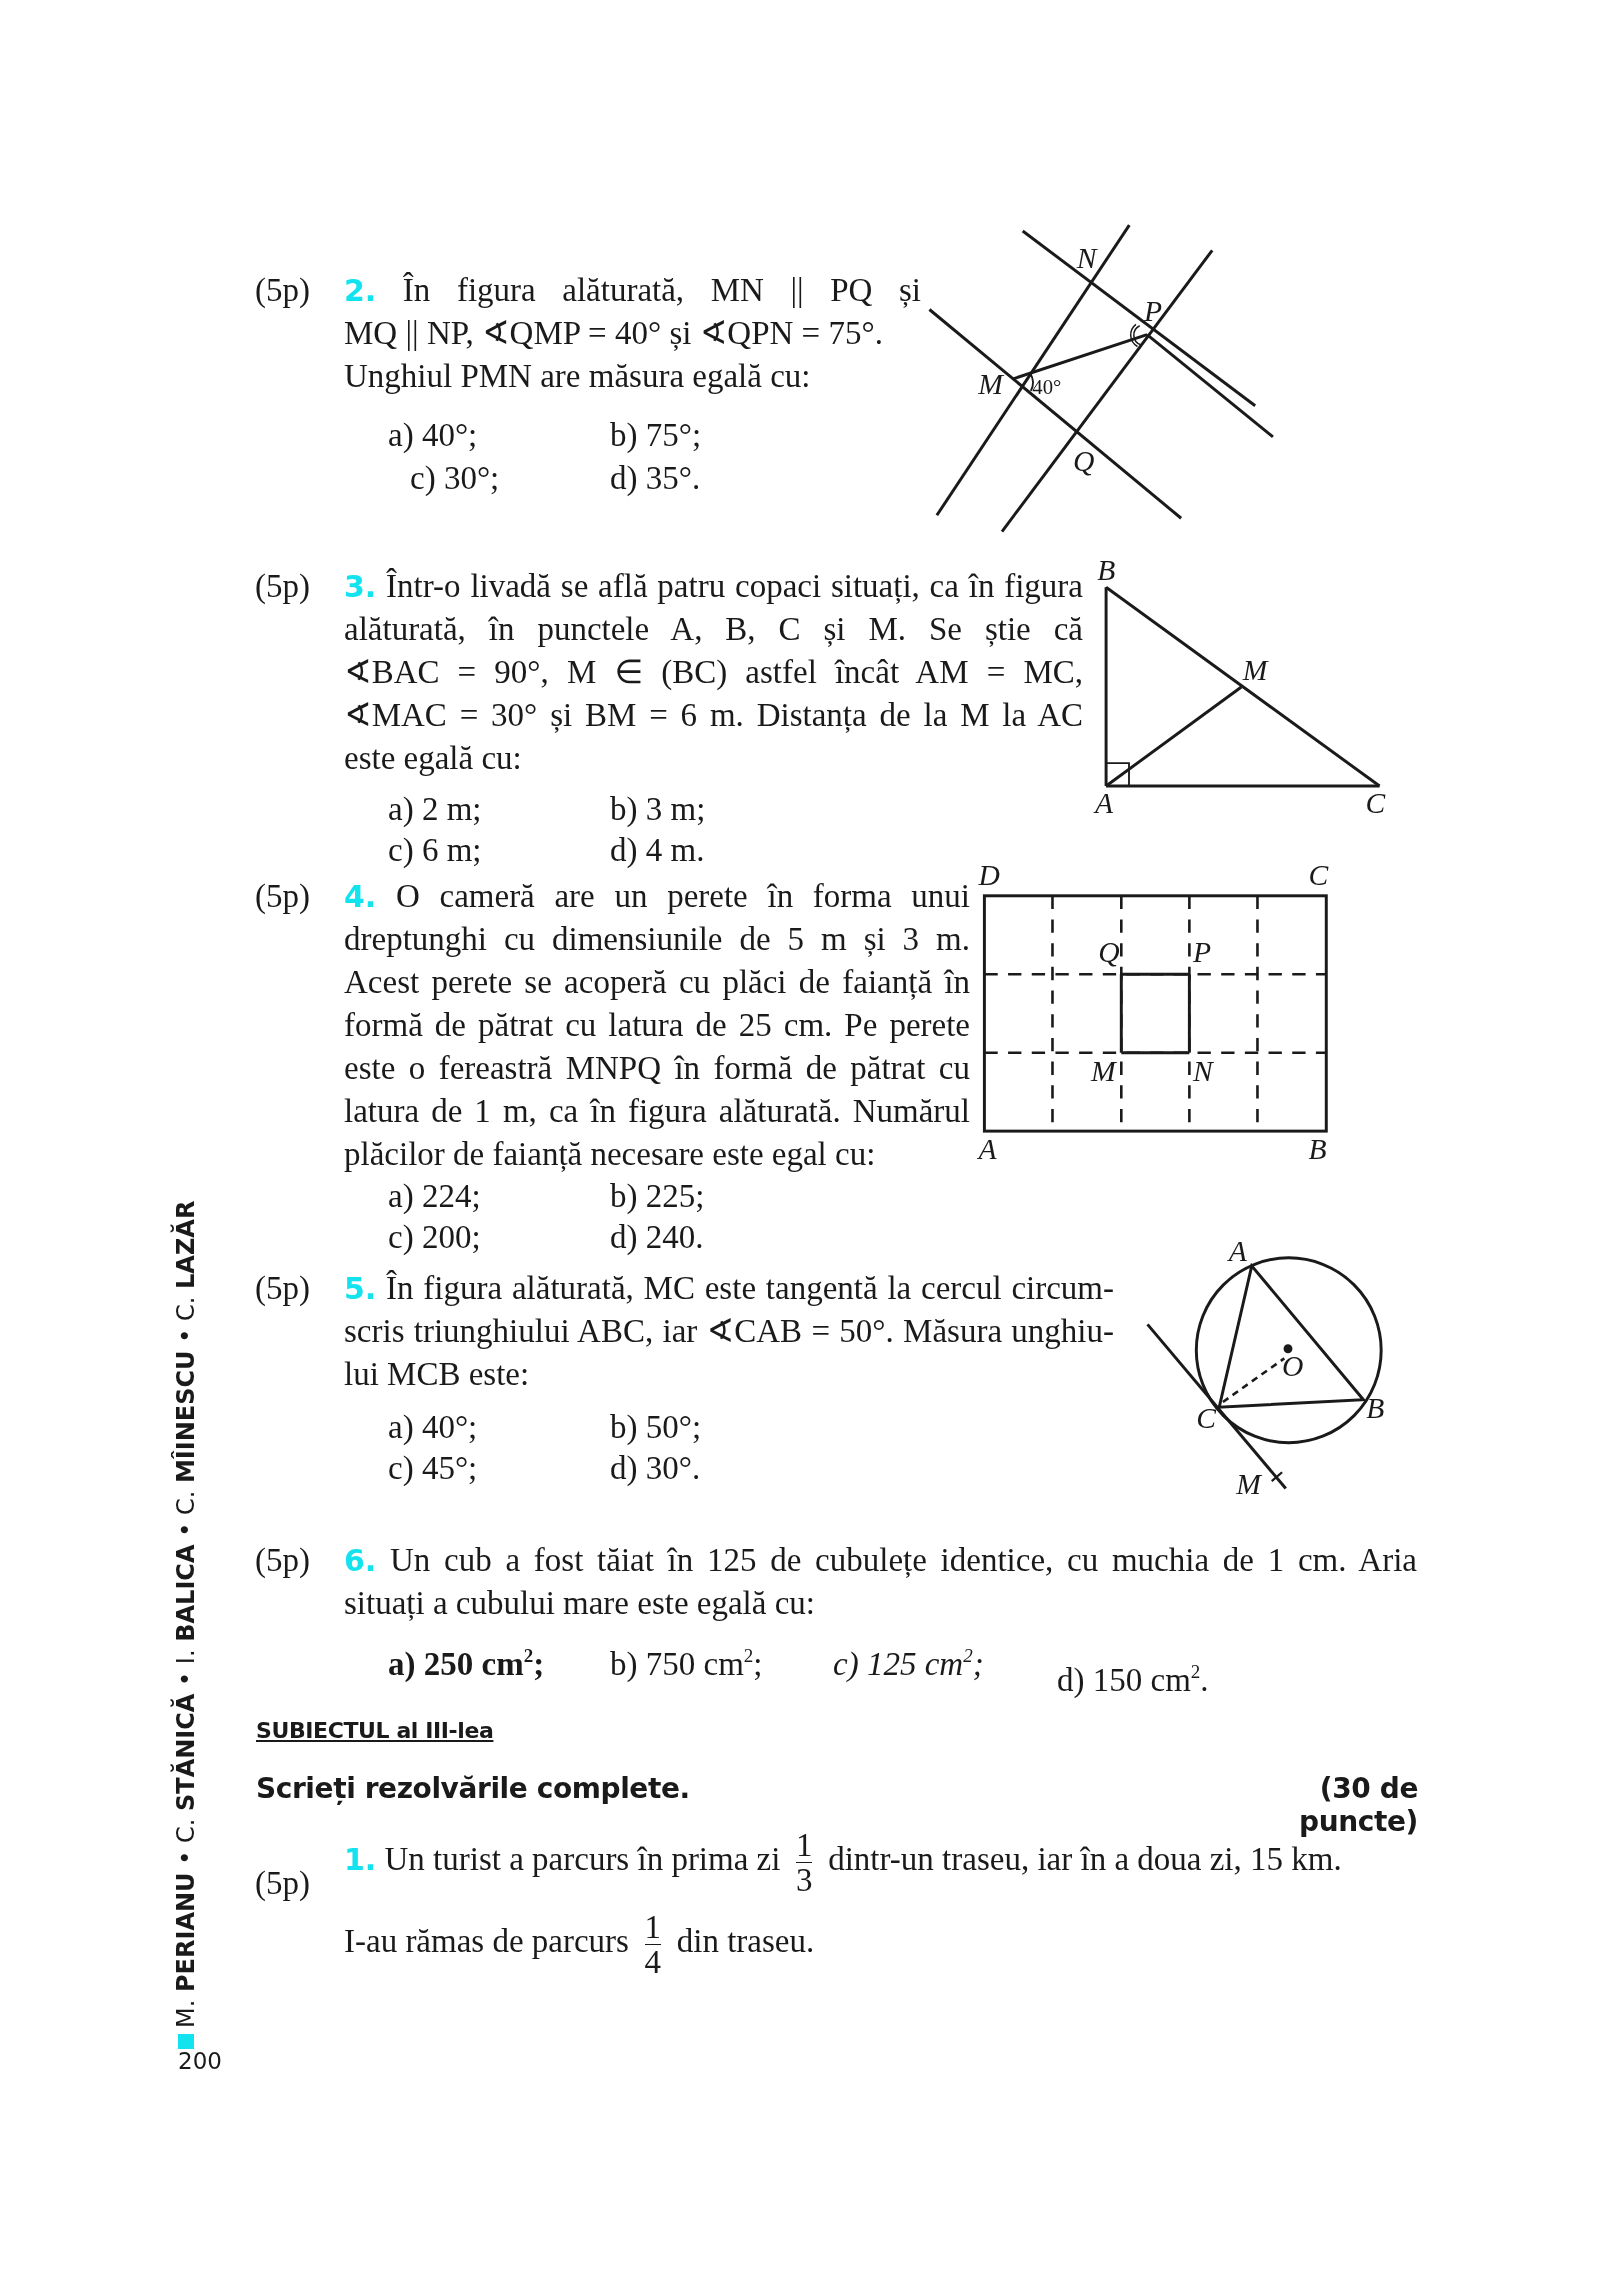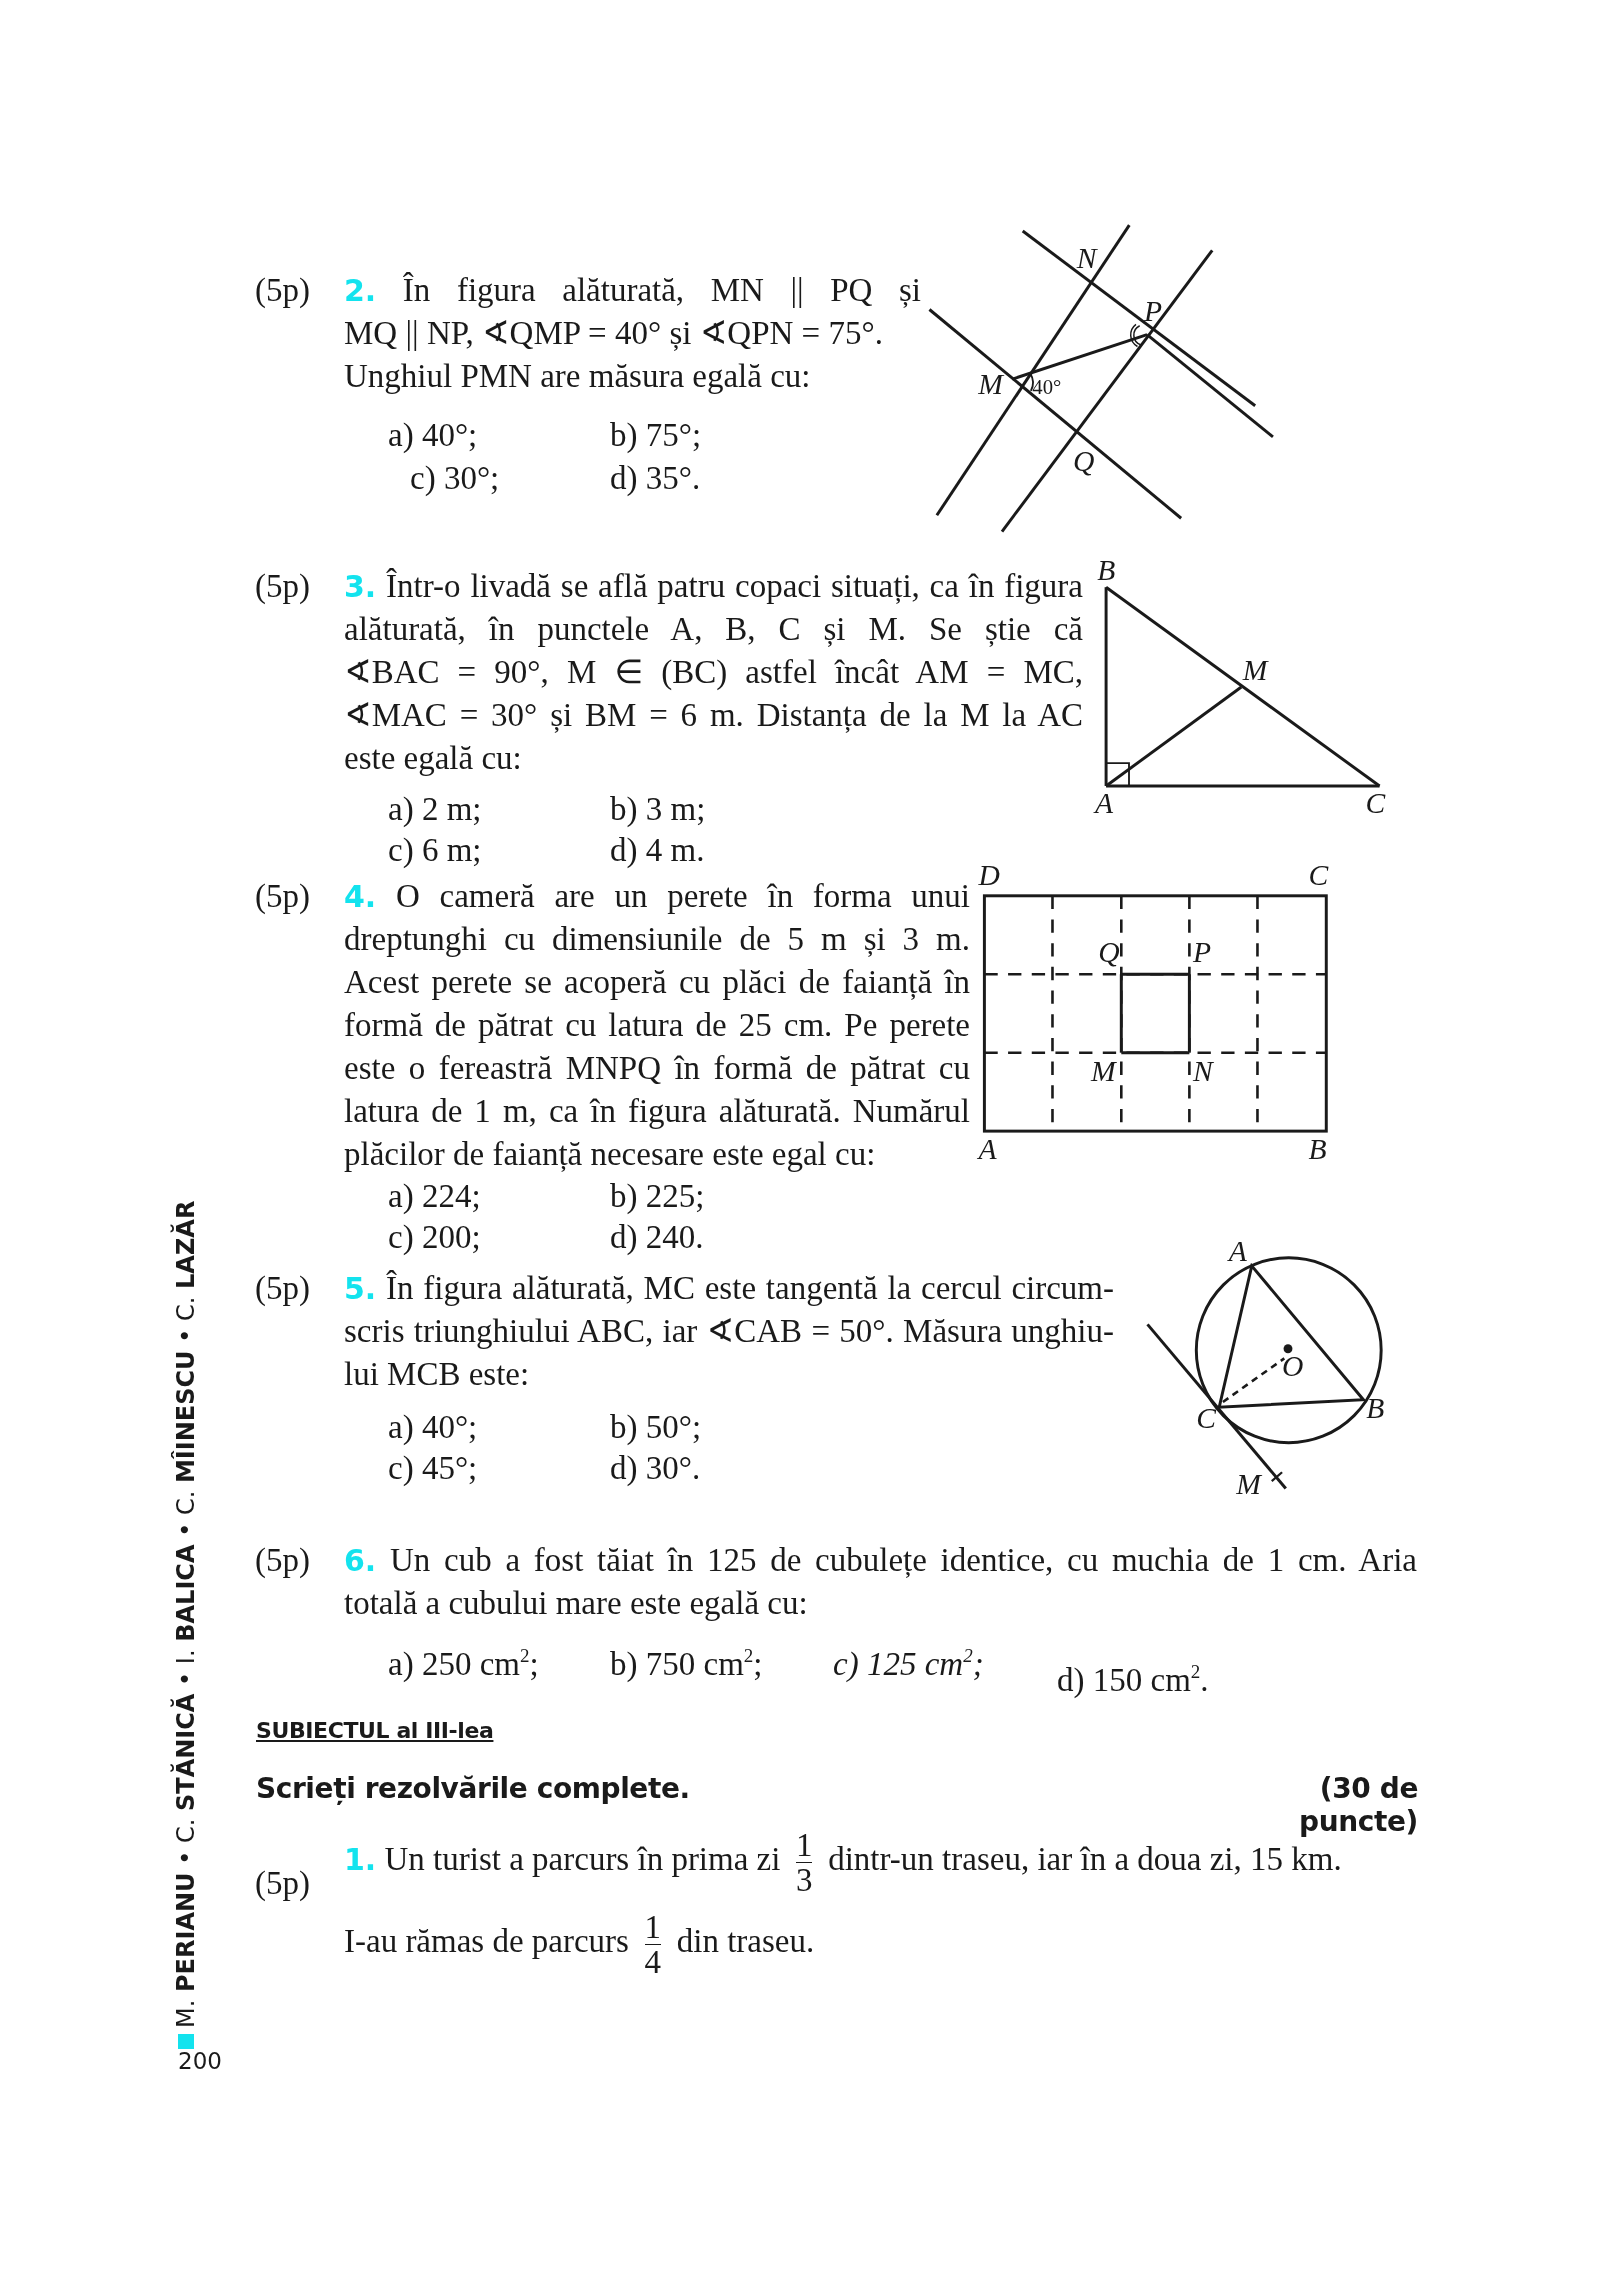--- a/index.html
+++ b/index.html
@@ -166,24 +166,24 @@
   <text x="192" y="180">O</text>
   <text x="76" y="250">C</text>
   <text x="306" y="236">B</text>
   <text x="130" y="340">M</text>
 </svg>
 
 <div class="q" style="left:255px; top:1539px; width:1162px;">
   <span class="pts">(5p)</span>
   <div class="body" style="left:89px; width:1073px;">
     <span class="line just"><span class="num">6.</span> <span>Un cub a fost tăiat în 125 de cubulețe identice, cu muchia de 1 cm. Aria</span></span>
-    <span class="line">totală a cubului mare este egală cu:</span>
+    <span class="line">situați a cubului mare este egală cu:</span>
   </div>
   <div class="opts" style="left:133px; top:104px;">
-    <span class="opt" style="left:0; top:0;"><span>a) 250 cm</span><sup>2</sup><span>;</span></span>
+    <span class="opt" style="left:0; top:0;font-weight:bold;"><span>a) 250 cm</span><sup>2</sup><span>;</span></span>
     <span class="opt" style="left:222px; top:0;"><span>b) 750 cm</span><sup>2</sup><span>;</span></span>
     <span class="opt" style="left:445px; top:0;font-style:italic;"><span>c) 125 cm</span><sup>2</sup><span>;</span></span>
     <span class="opt" style="left:669px; top:16px;"><span>d) 150 cm</span><sup>2</sup><span>.</span></span>
   </div>
 </div>
 
 <div class="abs sans" style="left:256px; top:1718px; font-size:22px; font-weight:bold; letter-spacing:-0.4px;text-decoration:underline;">SUBIECTUL al III-lea</div>
 <div class="abs sans" style="left:256px; top:1772px; font-size:28px; font-weight:bold; letter-spacing:-0.4px;">Scrieți rezolvările complete.</div>
 <div class="abs sans" style="left:1199px; top:1772px; width:219px; text-align:right; font-size:28px; font-weight:bold; letter-spacing:-0.4px;">(30 de puncte)</div>
 

